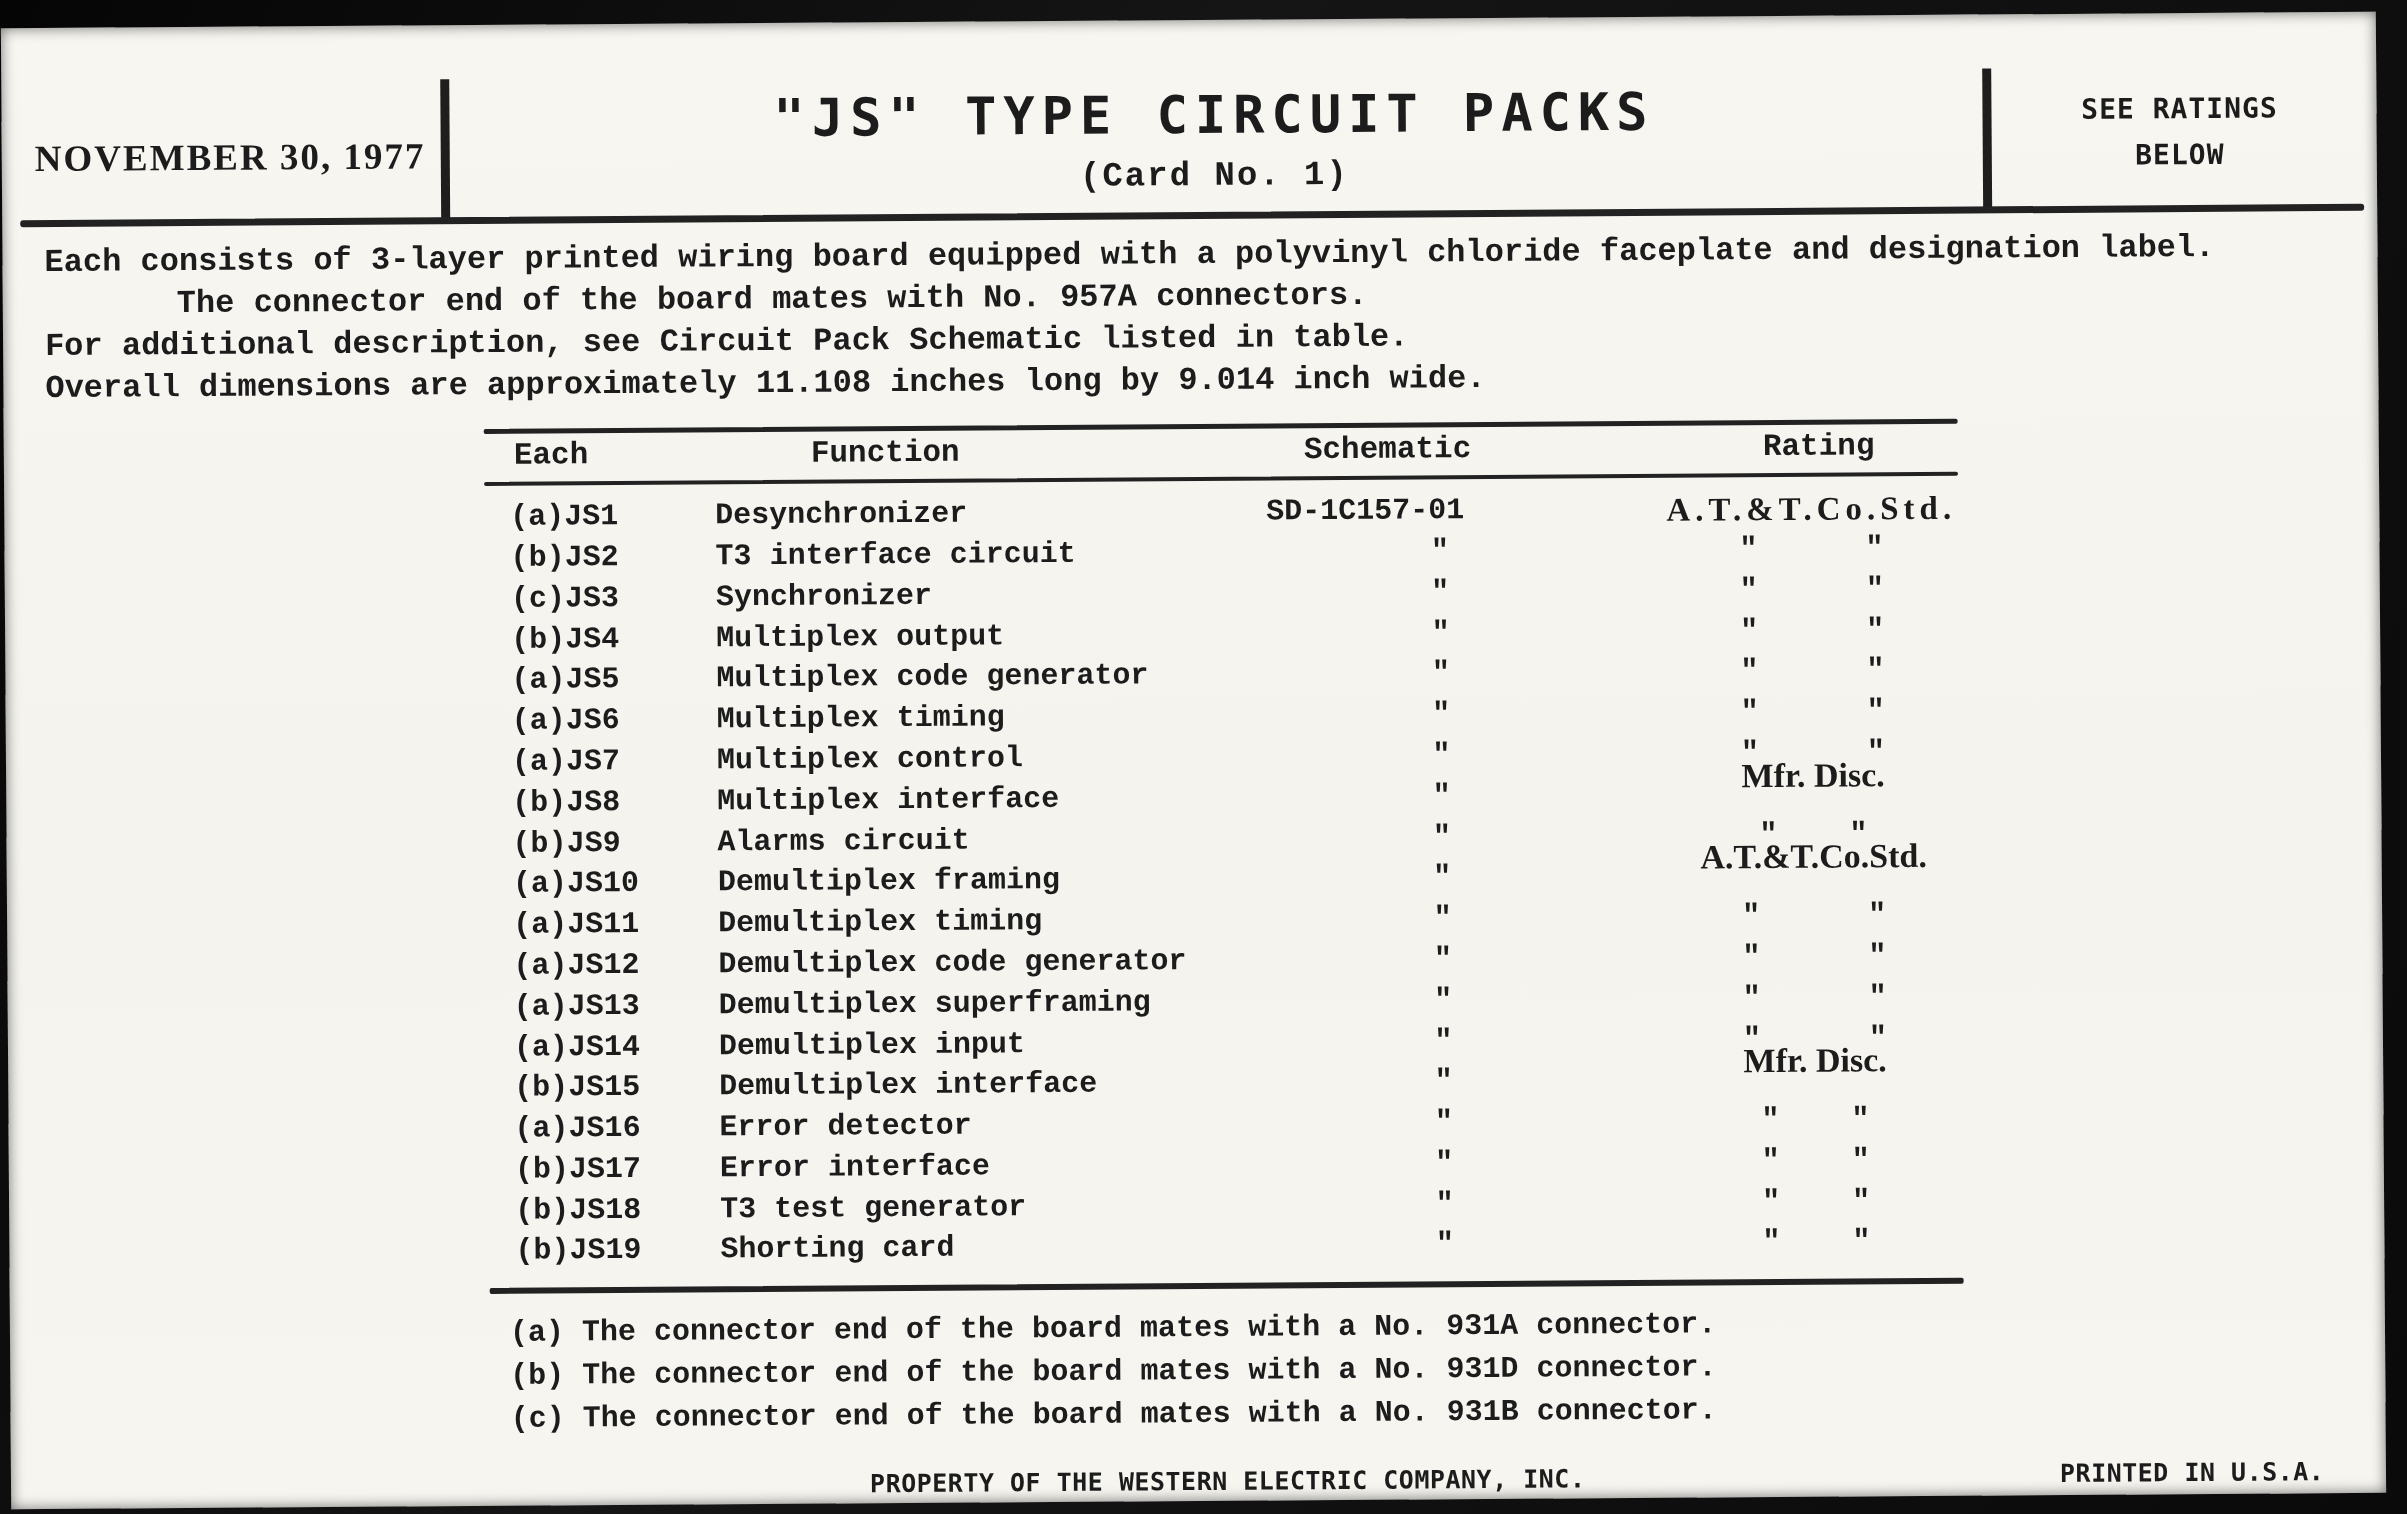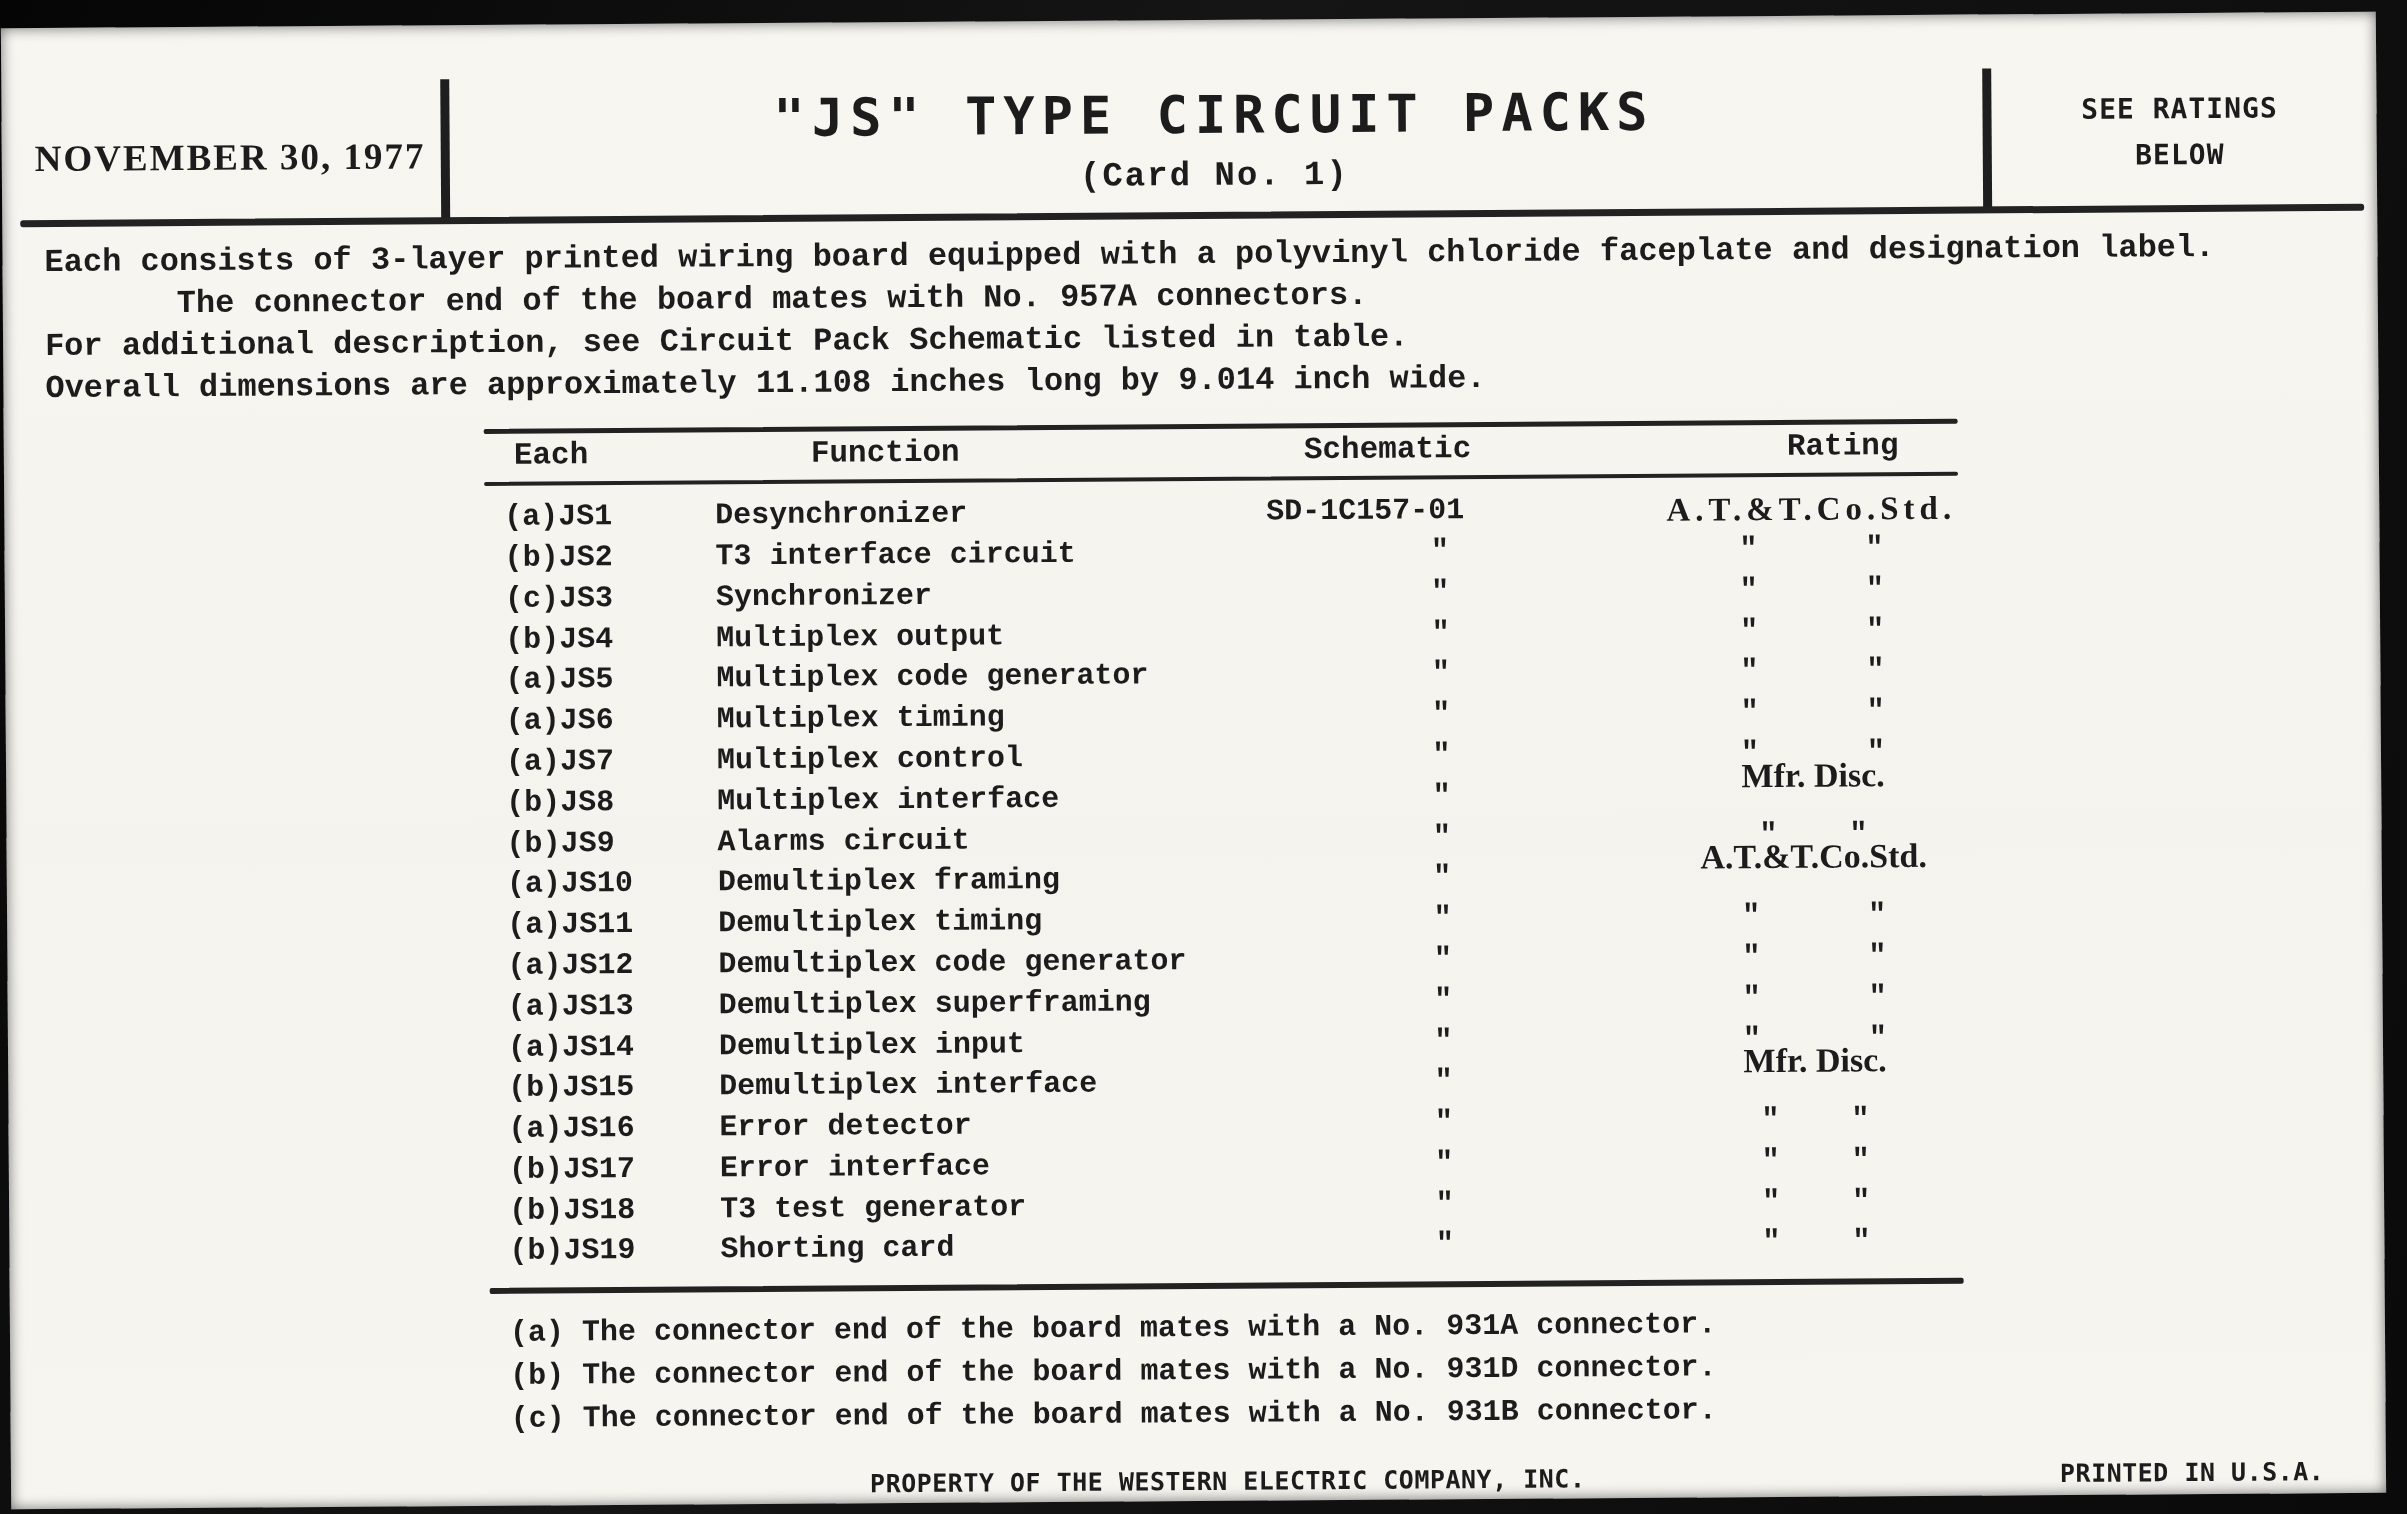--- a/index.html
+++ b/index.html
@@ -103,28 +103,28 @@
   .tbl-rule.mid    { top: 53px;  height: 4px; }
   .tbl-rule.bottom { top: 859px; height: 6px; }
   .thead span {
     position: absolute; top: 9px;
     font-weight: 700; font-size: 31px;
     white-space: nowrap;
   }
   .th-code      { left: 30px; }
   .th-function  { left: 327px; }
   .th-schematic { left: 820px; }
-  .th-rating    { left: 1279px; margin-left: 24px; }
+  .th-rating    { left: 1279px; }
 
   .trow {
     position: absolute; left: 0; width: 100%; height: 41px;
     font-weight: 700; font-size: 30px; white-space: nowrap;
   }
   .trow span { position: absolute; top: 0; }
-  .c-code { left: 20px; }
+  .c-code { left: 26px; }
   .c-fn   { left: 231px; }
   .c-sch  { left: 693px; width: 376px; text-align: center; }
   .c-sch.sch-ditto { text-indent: 149px; }
   .c-rat  { left: 1109px; width: 436px; text-align: center; }
   .rat-ditto { white-space: pre; }
   .rat-text {
     font-family: "Liberation Serif", serif;
     font-size: 34px;
     font-weight: 700;
   }

